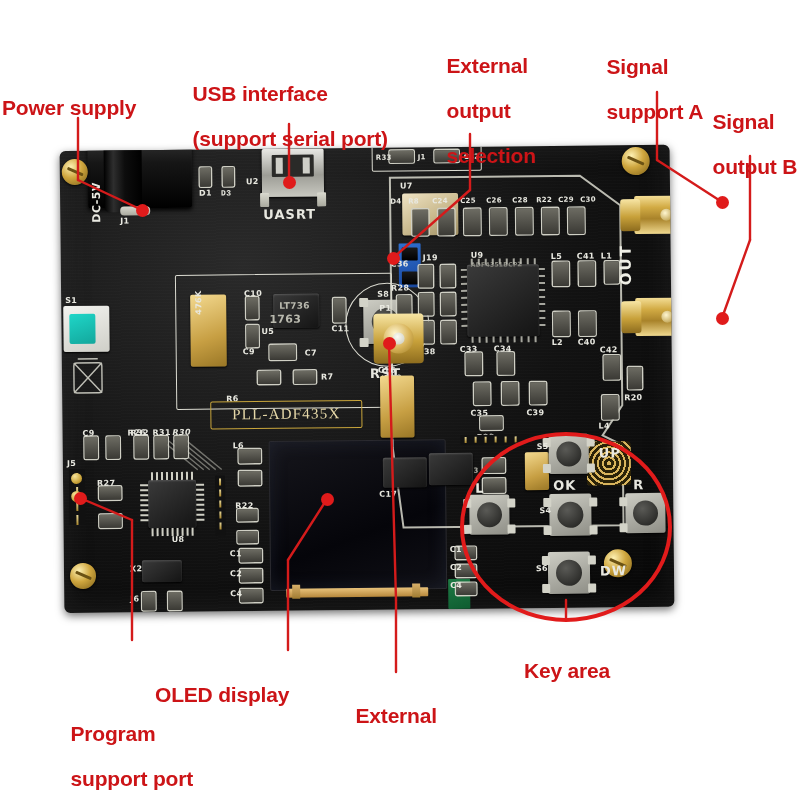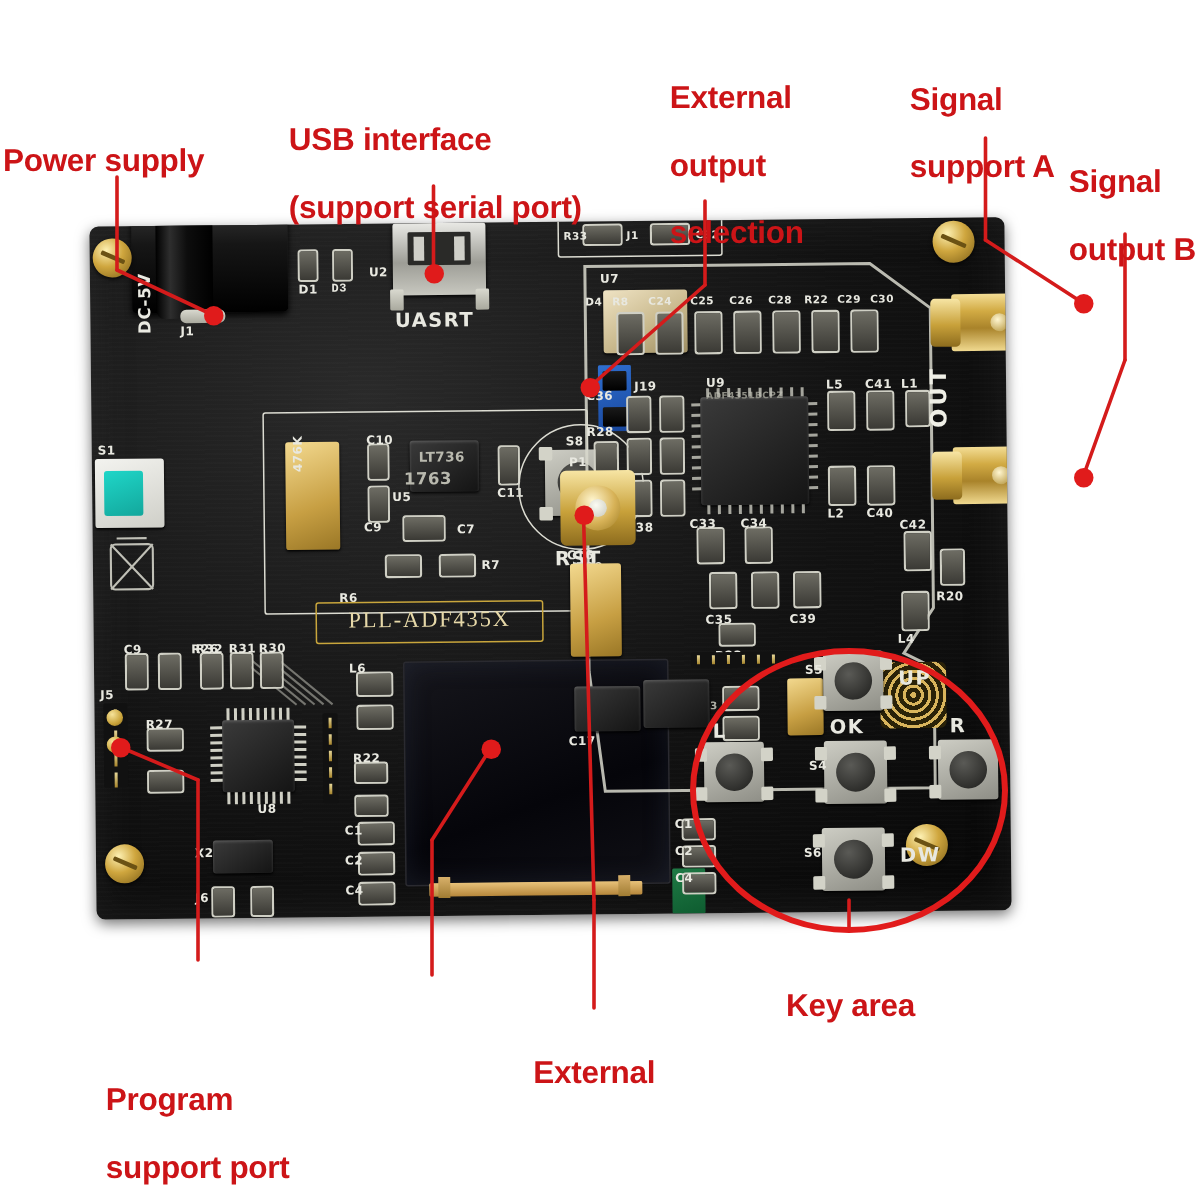--- a/index.html
+++ b/index.html
@@ -241,21 +241,21 @@
 
       <div class="smd" style="left:22px;top:286px;width:13px;height:22px;"></div>
       <div class="smd" style="left:44px;top:286px;width:13px;height:22px;"></div>
       <div class="smd" style="left:72px;top:286px;width:13px;height:22px;"></div>
       <div class="smd" style="left:92px;top:286px;width:13px;height:22px;"></div>
       <div class="smd" style="left:112px;top:286px;width:13px;height:22px;"></div>
       <div class="silk" style="left:20px;top:278px;">C9</div>
       <div class="silk" style="left:42px;top:278px;margin-left:23px;">R26</div>
       <div class="silk" style="left:68px;top:278px;">R32</div>
       <div class="silk" style="left:90px;top:278px;">R31</div>
-      <div class="silk" style="left:110px;top:278px;">R30</div>
+      <div class="silk" style="left:110px;top:278px;font-style:italic;">R30</div>
 
       <div class="smd" style="left:36px;top:336px;width:22px;height:13px;"></div>
       <div class="smd" style="left:36px;top:364px;width:22px;height:13px;"></div>
       <div class="silk" style="left:34px;top:328px;">R27</div>
 
       <div class="screw" style="left:6px;top:412px;width:26px;height:26px;"></div>
       <div class="chip" style="left:78px;top:410px;width:40px;height:22px;"></div>
       <div class="silk" style="left:66px;top:414px;">X2</div>
       <div class="smd" style="left:78px;top:442px;width:13px;height:18px;"></div>
       <div class="smd" style="left:104px;top:442px;width:13px;height:18px;"></div>
@@ -590,19 +590,20 @@
     <span>Signal</span><br>
     <span>output B</span>
   </div>
 
   <div class="lbl" style="left:524px;top:660px;"><span>Key area</span></div>
 
   <div class="lbl" style="left:333px;top:682px;">
     <span>External</span><br>
   </div>
 
+  <div class="lbl" style="left:155px;top:684px;"><span>OLED display</span></div>
 
   <div class="lbl" style="left:48px;top:700px;">
     <span>Program</span><br>
     <span>support port</span>
   </div>
 
 </div>
 
 </body></html>

